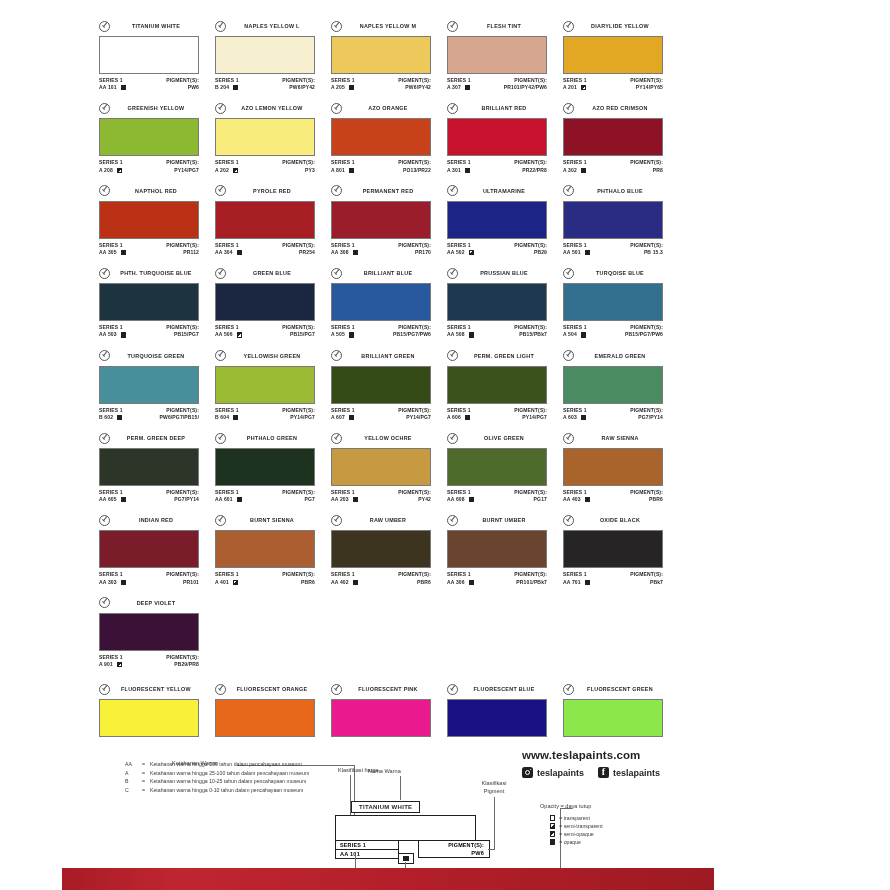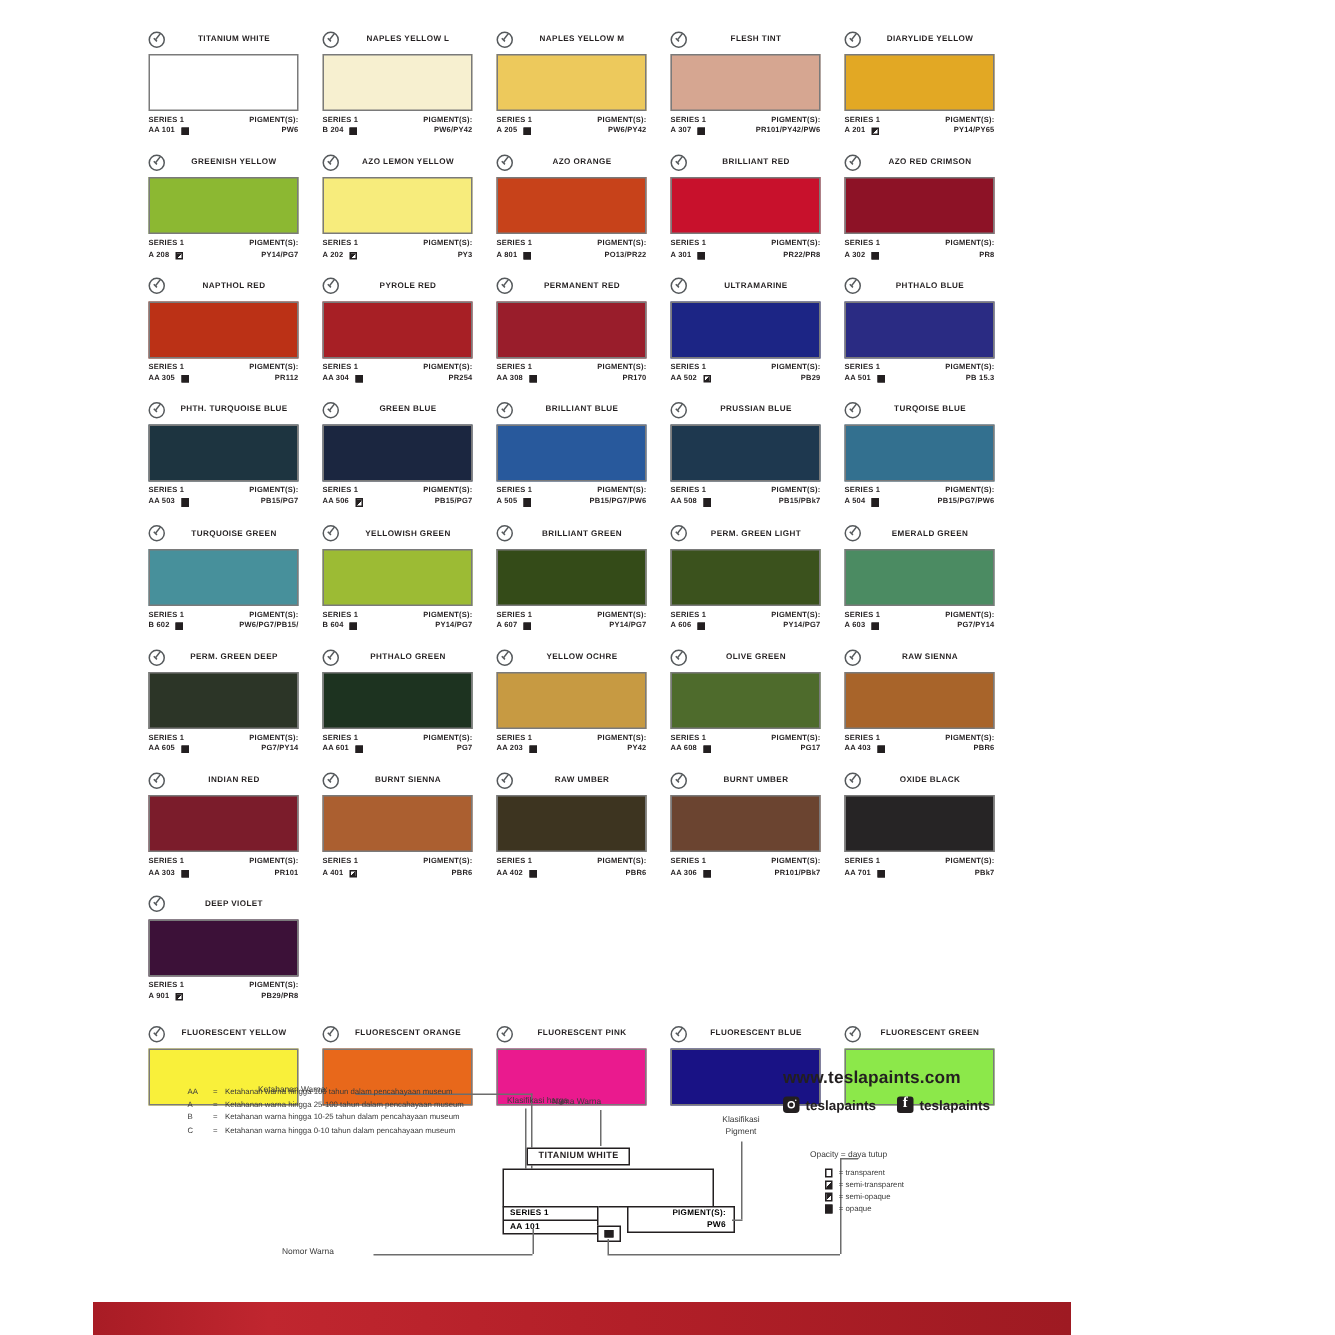--- a/index.html
+++ b/index.html
@@ -64,21 +64,21 @@
     display:inline-block;width:5.2px;height:5.2px;
     border:0.9px solid #231f20;box-sizing:border-box;
     position:relative;
   }
   .op.opaque{background:#231f20;}
   .op.semiopaque{background:linear-gradient(135deg,#231f20 0 55%,#fff 55% 100%);}
   .op.semitransparent{background:linear-gradient(135deg,#fff 0 45%,#231f20 45% 100%);}
   .op.transparent{background:#fff;}
 
   
-  .legend{position:absolute;left:62px;top:709px;width:828px;height:110px;}
+  .legend{position:absolute;left:62px;top:745px;width:828px;height:110px;}
   .lg-lbl{position:absolute;font-size:5.6px;color:#3a3a3a;line-height:8px;}
   .dl{position:absolute;background:#6d6d6d;}
   .durability{position:absolute;left:63px;top:16px;width:230px;}
   .durability .dr{display:flex;font-size:5.2px;color:#3a3a3a;line-height:7.6px;margin-bottom:1px;}
   .durability .dk{width:17px;flex:0 0 17px;}
   .durability .de{width:8px;flex:0 0 8px;}
   .durability .dv{flex:1;}
 
   .diagram{position:absolute;left:250px;top:22px;width:220px;}
   .dg-name{

